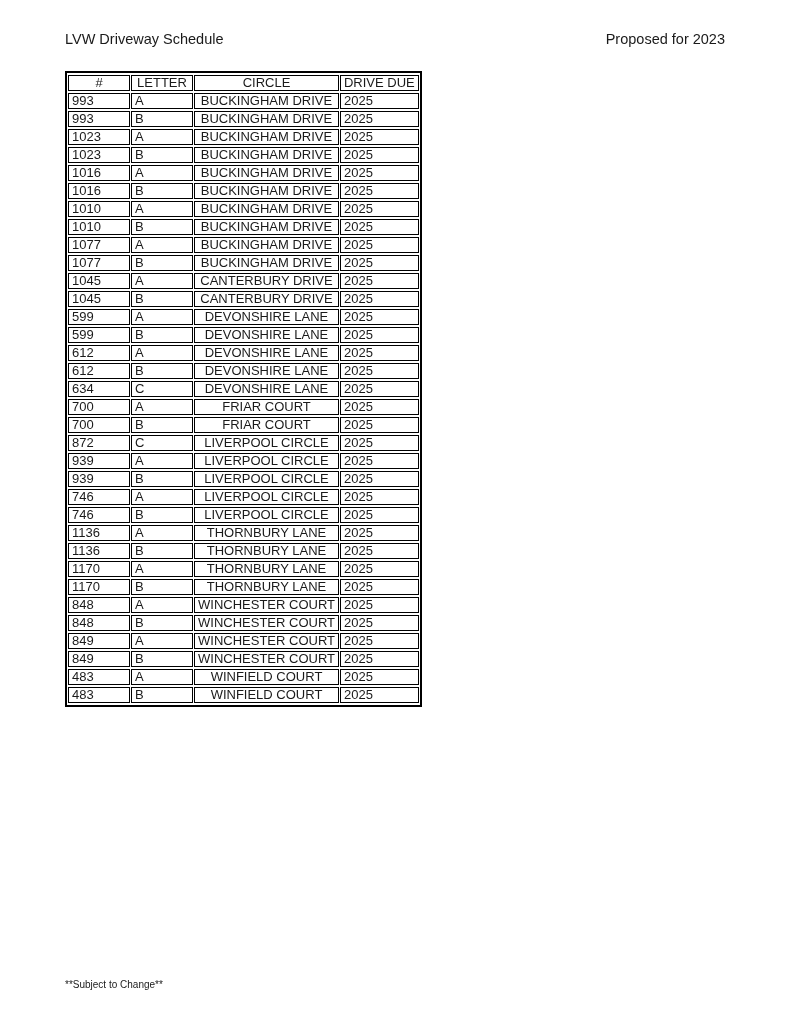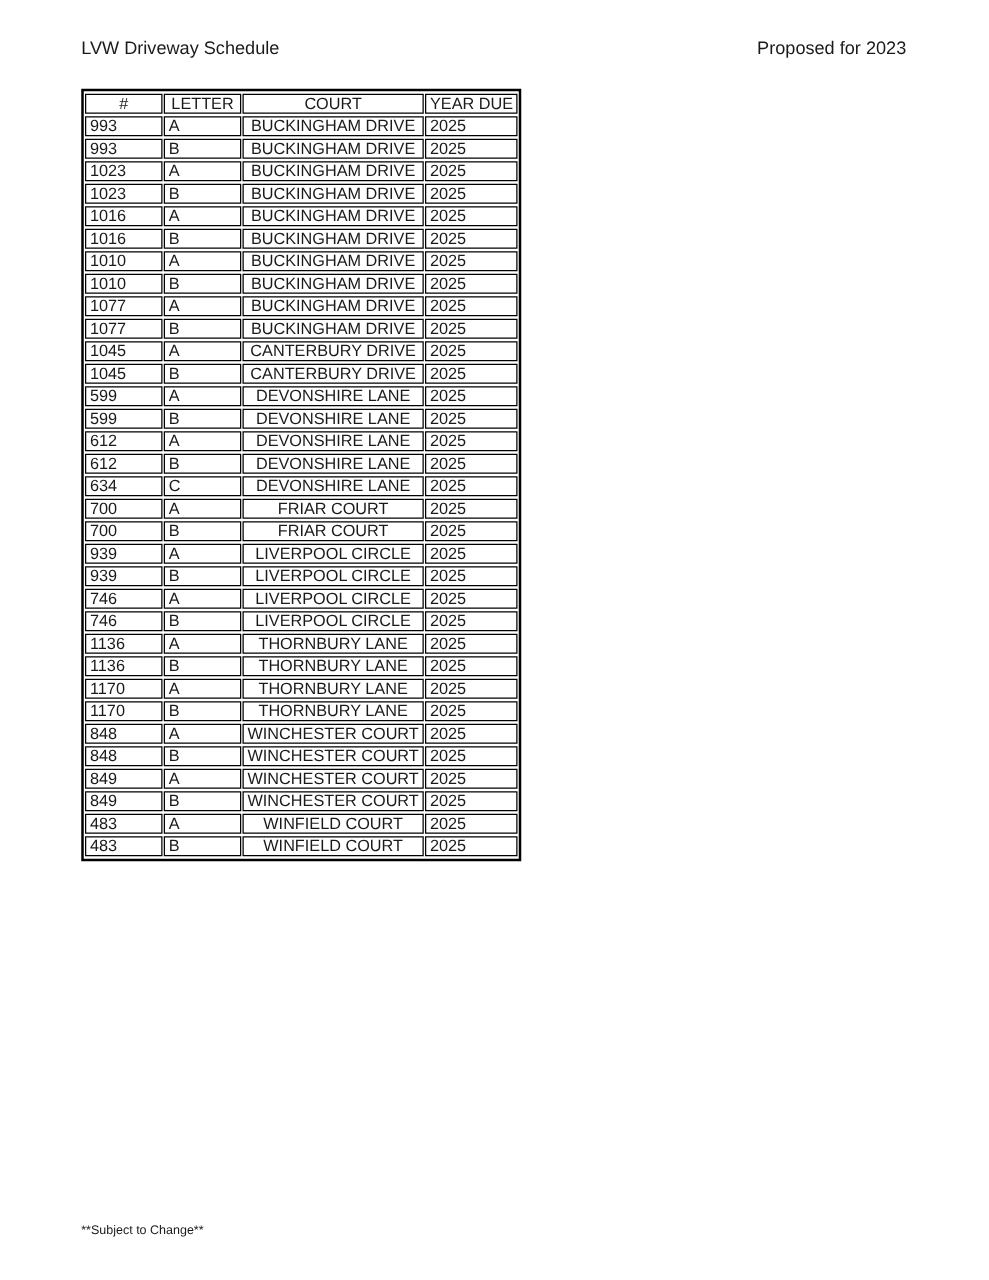--- a/index.html
+++ b/index.html
@@ -86,22 +86,22 @@
       <colgroup>
         <col class="col-num">
         <col class="col-letter">
         <col class="col-street">
         <col class="col-year">
       </colgroup>
       <thead>
         <tr>
             <th>#</th>
             <th>LETTER</th>
-            <th>COURT</th>
-            <th>YEAR DUE</th>
+            <th>CIRCLE</th>
+            <th>DRIVE DUE</th>
           </tr>
       </thead>
       <tbody>
           <tr>
             <td class="cell-num">993</td>
             <td class="cell-letter">A</td>
             <td class="cell-street">BUCKINGHAM DRIVE</td>
             <td class="cell-year">2025</td>
           </tr>
           <tr>
@@ -203,20 +203,26 @@
           <tr>
             <td class="cell-num">700</td>
             <td class="cell-letter">A</td>
             <td class="cell-street">FRIAR COURT</td>
             <td class="cell-year">2025</td>
           </tr>
           <tr>
             <td class="cell-num">700</td>
             <td class="cell-letter">B</td>
             <td class="cell-street">FRIAR COURT</td>
+            <td class="cell-year">2025</td>
+          </tr>
+          <tr>
+            <td class="cell-num">872</td>
+            <td class="cell-letter">C</td>
+            <td class="cell-street">LIVERPOOL CIRCLE</td>
             <td class="cell-year">2025</td>
           </tr>
           <tr>
             <td class="cell-num">939</td>
             <td class="cell-letter">A</td>
             <td class="cell-street">LIVERPOOL CIRCLE</td>
             <td class="cell-year">2025</td>
           </tr>
           <tr>
             <td class="cell-num">939</td>

